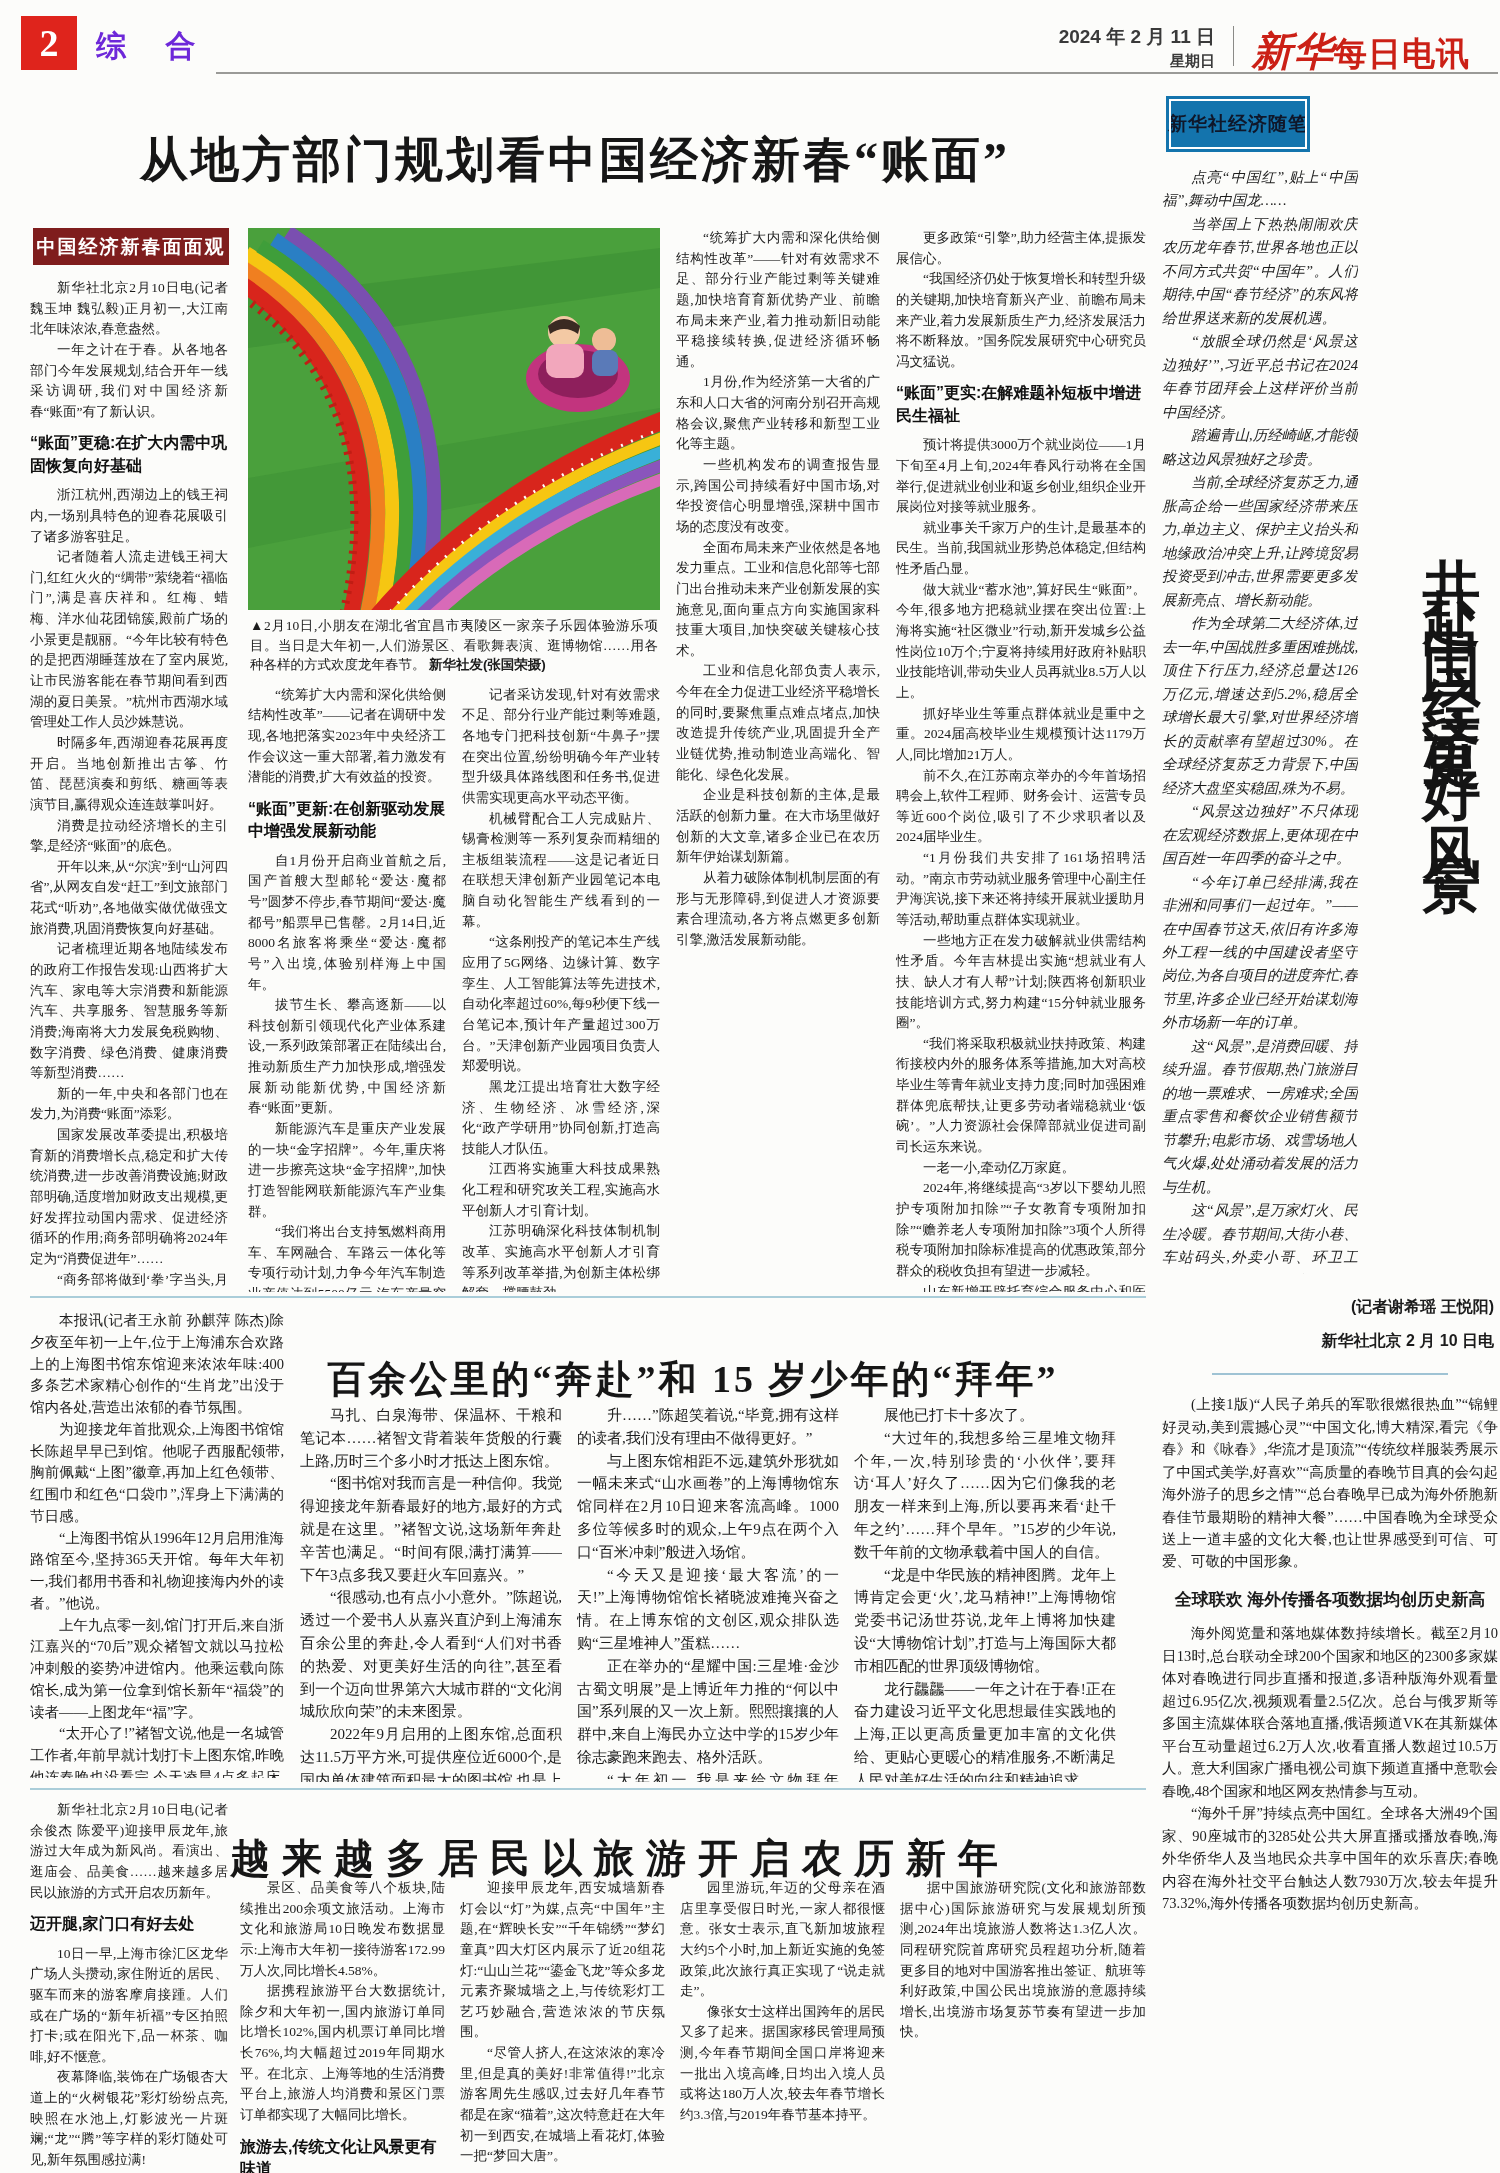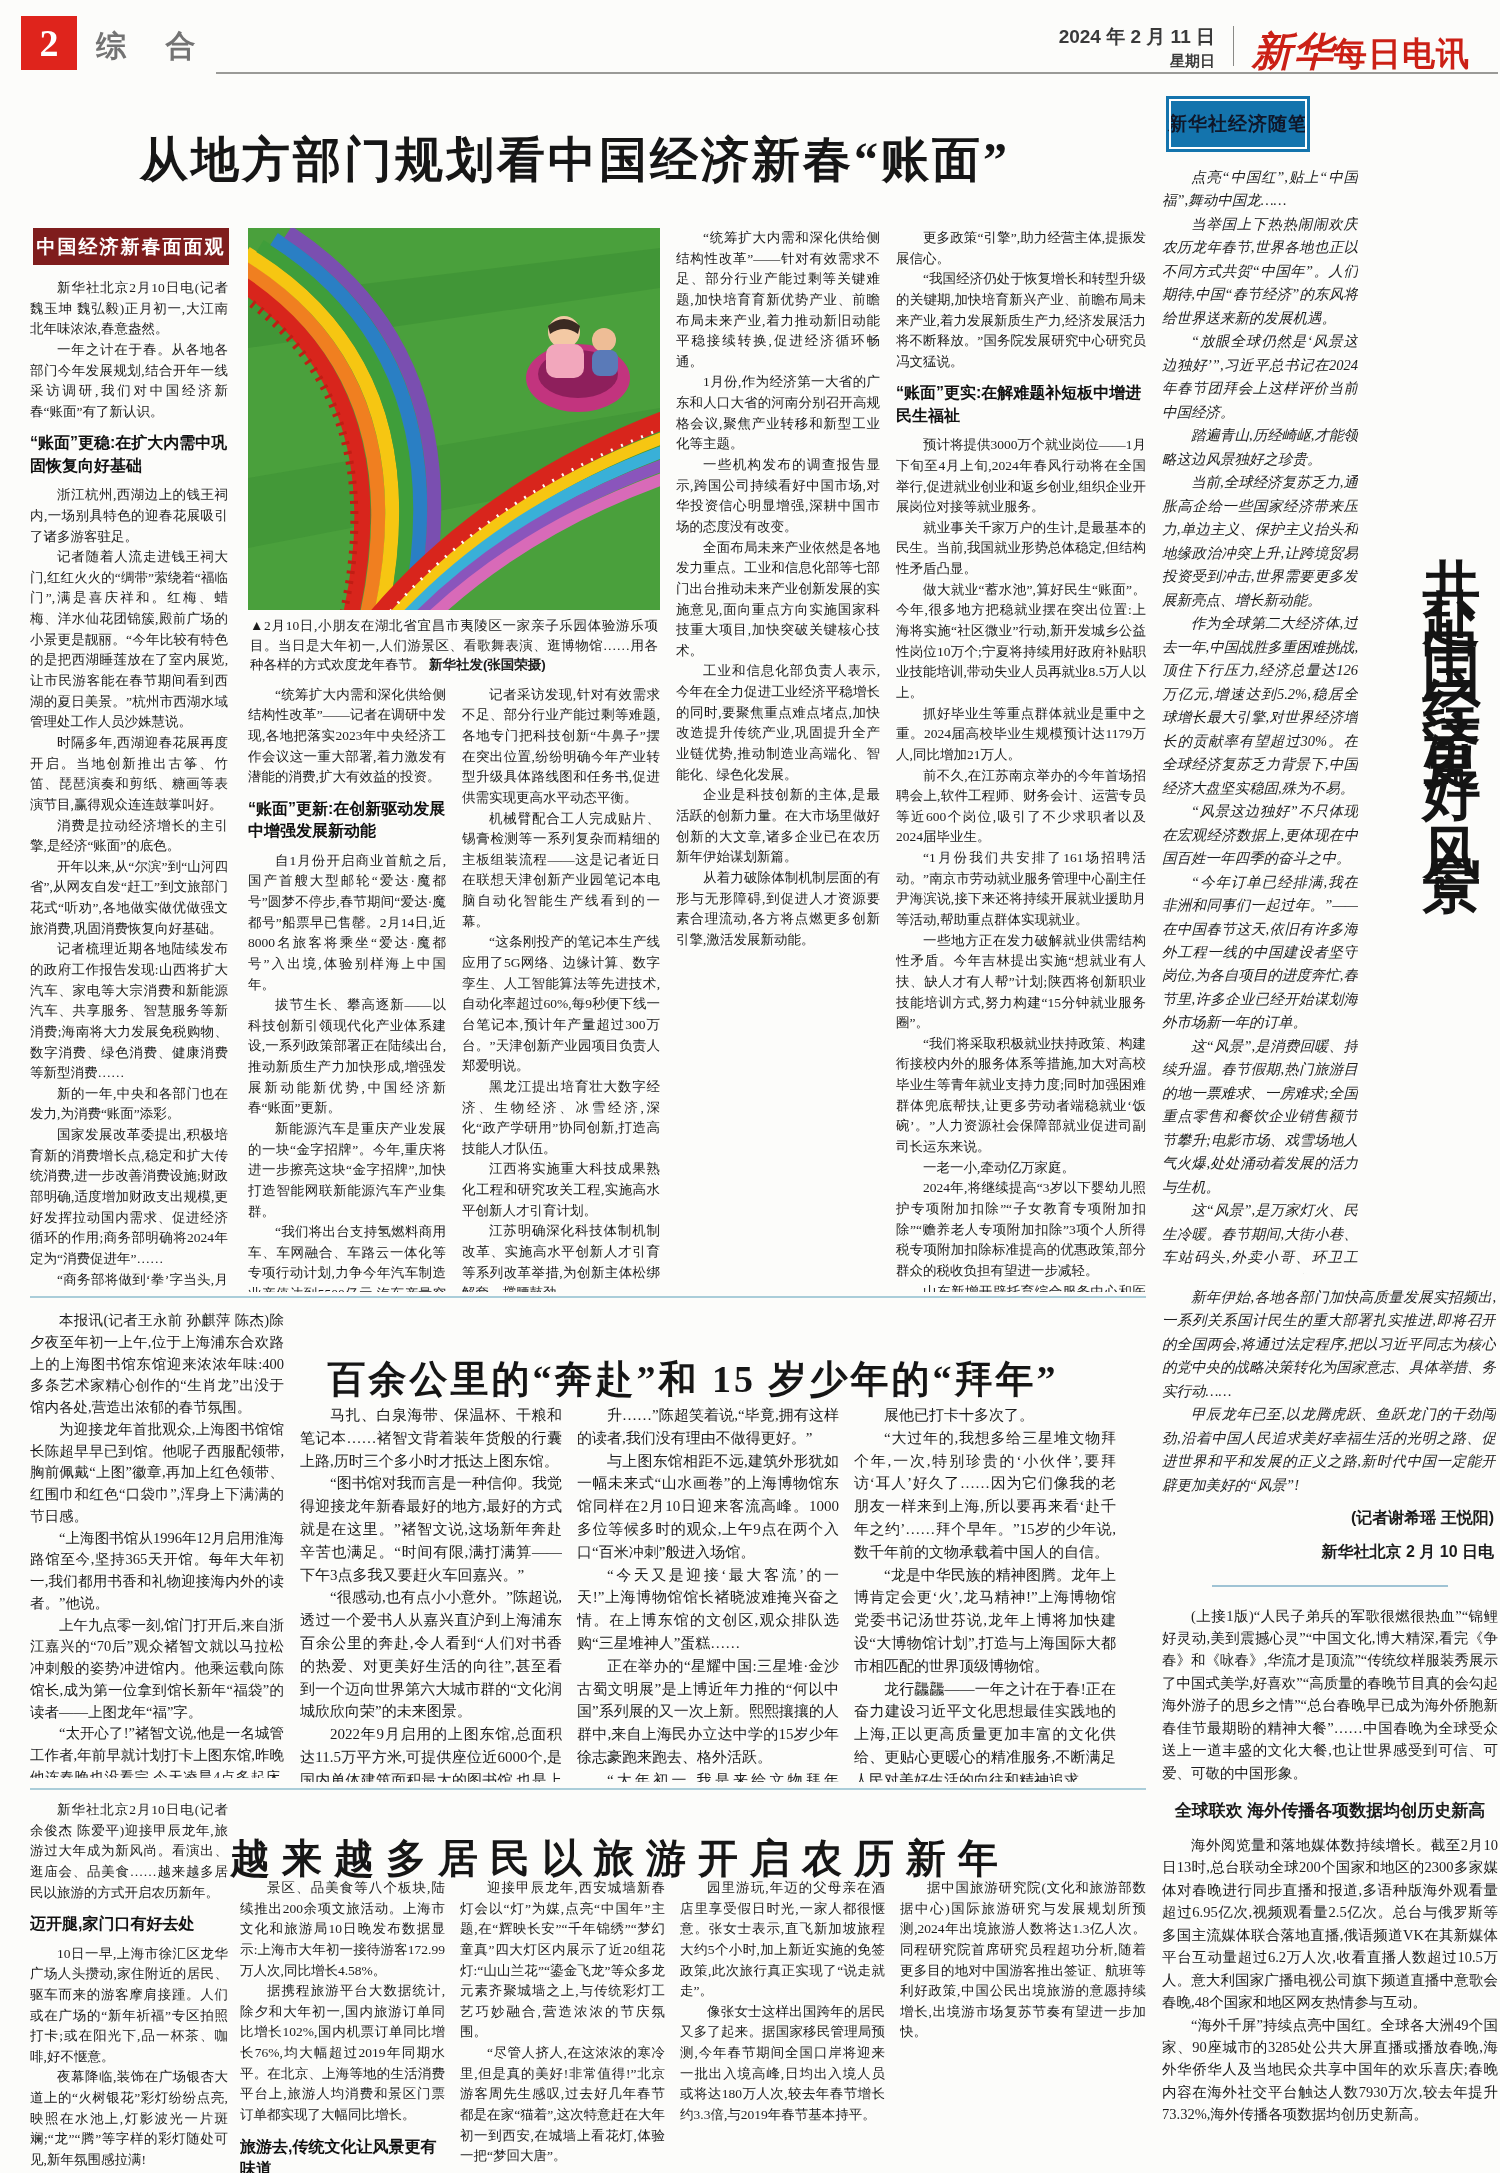--- a/index.html
+++ b/index.html
@@ -2,21 +2,21 @@
 <html><head>
 <meta charset="utf-8">
 <style>
   html,body{margin:0;padding:0;background:#e8e8e4;}
   #page{position:relative;width:1500px;height:2173px;background:#fcfcfa;margin:0 auto;
         font-family:"Liberation Serif","DejaVu Serif",serif;color:#1c1c1c;overflow:hidden;}
   
   .pagenum{position:absolute;left:21px;top:16px;width:56px;height:54px;background:#df241c;
            color:#fff;font-weight:bold;font-size:38px;display:flex;align-items:center;justify-content:center;
            font-family:"Liberation Serif",serif;}
-  .section{position:absolute;left:96px;top:26px;color:#737373;font-size:30px;font-weight:bold;letter-spacing:16px;}
+  .section{position:absolute;left:96px;top:26px;color:#6d28d9;font-size:30px;font-weight:bold;letter-spacing:16px;}
   .head-rule{position:absolute;left:216px;top:72px;width:1282px;height:2px;background:#9a9a97;}
   .dateblock{position:absolute;left:1000px;top:24px;width:215px;text-align:right;
              font-family:Liberation Sans, sans-serif;color:#3a3a3a;}
   .dateblock .d1{font-size:19px;font-weight:bold;}
   .dateblock .d2{font-size:15px;font-weight:bold;margin-top:2px;}
   .head-vline{position:absolute;left:1233px;top:26px;width:1px;height:40px;background:#8a8a87;}
   .masthead{position:absolute;left:1252px;top:24px;width:246px;color:#cb2016;white-space:nowrap;}
   .masthead .m1{font-style:italic;font-weight:bold;font-size:40px;letter-spacing:1px;}
   .masthead .m2{font-weight:bold;font-size:33px;letter-spacing:1px;}
   
@@ -199,24 +199,20 @@
           <p class="para">踏遍青山,历经崎岖,才能领略这边风景独好之珍贵。</p>
           <p class="para">当前,全球经济复苏乏力,通胀高企给一些国家经济带来压力,单边主义、保护主义抬头和地缘政治冲突上升,让跨境贸易投资受到冲击,世界需要更多发展新亮点、增长新动能。</p>
           <p class="para">作为全球第二大经济体,过去一年,中国战胜多重困难挑战,顶住下行压力,经济总量达126万亿元,增速达到5.2%,稳居全球增长最大引擎,对世界经济增长的贡献率有望超过30%。在全球经济复苏乏力背景下,中国经济大盘坚实稳固,殊为不易。</p>
           <p class="para">“风景这边独好”不只体现在宏观经济数据上,更体现在中国百姓一年四季的奋斗之中。</p>
           <p class="para">“今年订单已经排满,我在非洲和同事们一起过年。”——在中国春节这天,依旧有许多海外工程一线的中国建设者坚守岗位,为各自项目的进度奔忙,春节里,许多企业已经开始谋划海外市场新一年的订单。</p>
           <p class="para">这“风景”,是消费回暖、持续升温。春节假期,热门旅游目的地一票难求、一房难求;全国重点零售和餐饮企业销售额节节攀升;电影市场、戏雪场地人气火爆,处处涌动着发展的活力与生机。</p>
           <p class="para">这“风景”,是万家灯火、民生冷暖。春节期间,大街小巷、车站码头,外卖小哥、环卫工人、铁路职工依然坚守岗位;各地各部门用心用情保障节日市场供应,兜牢民生底线,让团圆更安心。</p>
         </div>
       <div class="vert-headline">共赴中国经济更好『风景』</div>
     </div>
-    <div class="essay-wide">
-        <p class="para">新年伊始,各地各部门加快高质量发展实招频出,一系列关系国计民生的重大部署扎实推进,即将召开的全国两会,将通过法定程序,把以习近平同志为核心的党中央的战略决策转化为国家意志、具体举措、务实行动……</p>
-        <p class="para">甲辰龙年已至,以龙腾虎跃、鱼跃龙门的干劲闯劲,沿着中国人民追求美好幸福生活的光明之路、促进世界和平和发展的正义之路,新时代中国一定能开辟更加美好的“风景”!</p>
-      </div>
     <div class="essay-sign">(记者谢希瑶 王悦阳)</div>
     <div class="essay-sign">新华社北京 2 月 10 日电</div>
     <div class="mini-rule"></div>
     <div class="continued">
       <p class="para">(上接1版)“人民子弟兵的军歌很燃很热血”“锦鲤好灵动,美到震撼心灵”“中国文化,博大精深,看完《争春》和《咏春》,华流才是顶流”“传统纹样服装秀展示了中国式美学,好喜欢”“高质量的春晚节目真的会勾起海外游子的思乡之情”“总台春晚早已成为海外侨胞新春佳节最期盼的精神大餐”……中国春晚为全球受众送上一道丰盛的文化大餐,也让世界感受到可信、可爱、可敬的中国形象。</p>
       <div class="cont-sub">全球联欢 海外传播各项数据均创历史新高</div>
       <div class="continued">
           <p class="para">海外阅览量和落地媒体数持续增长。截至2月10日13时,总台联动全球200个国家和地区的2300多家媒体对春晚进行同步直播和报道,多语种版海外观看量超过6.95亿次,视频观看量2.5亿次。总台与俄罗斯等多国主流媒体联合落地直播,俄语频道VK在其新媒体平台互动量超过6.2万人次,收看直播人数超过10.5万人。意大利国家广播电视公司旗下频道直播中意歌会春晚,48个国家和地区网友热情参与互动。</p>
           <p class="para">“海外千屏”持续点亮中国红。全球各大洲49个国家、90座城市的3285处公共大屏直播或播放春晚,海外华侨华人及当地民众共享中国年的欢乐喜庆;春晚内容在海外社交平台触达人数7930万次,较去年提升73.32%,海外传播各项数据均创历史新高。</p>
         </div>

